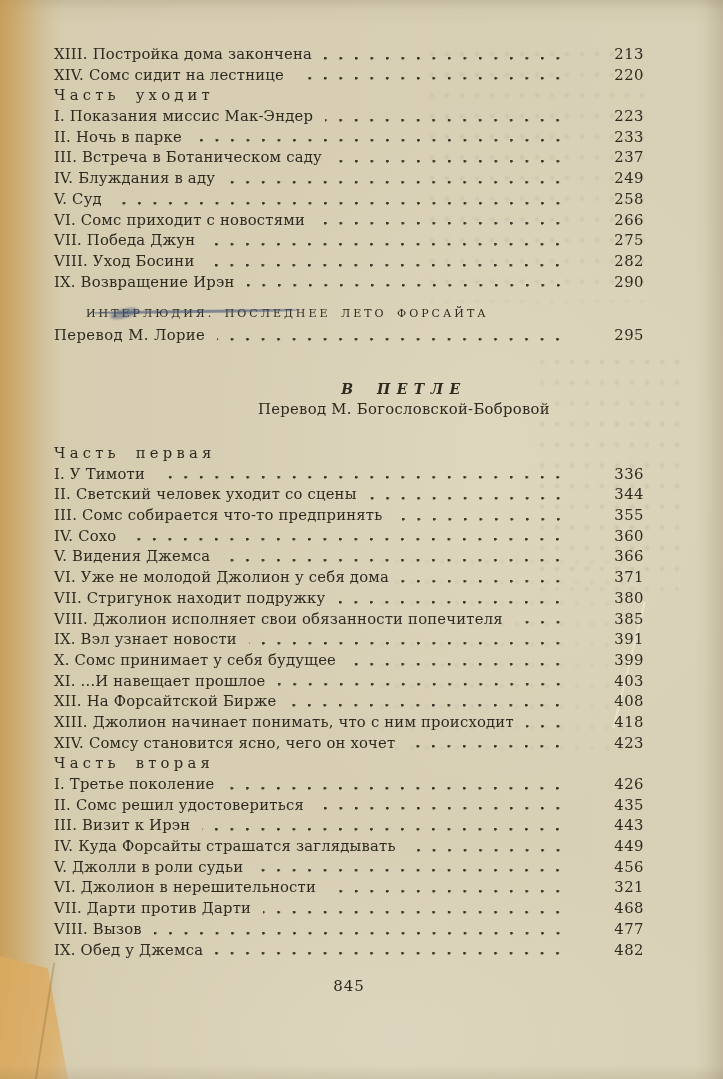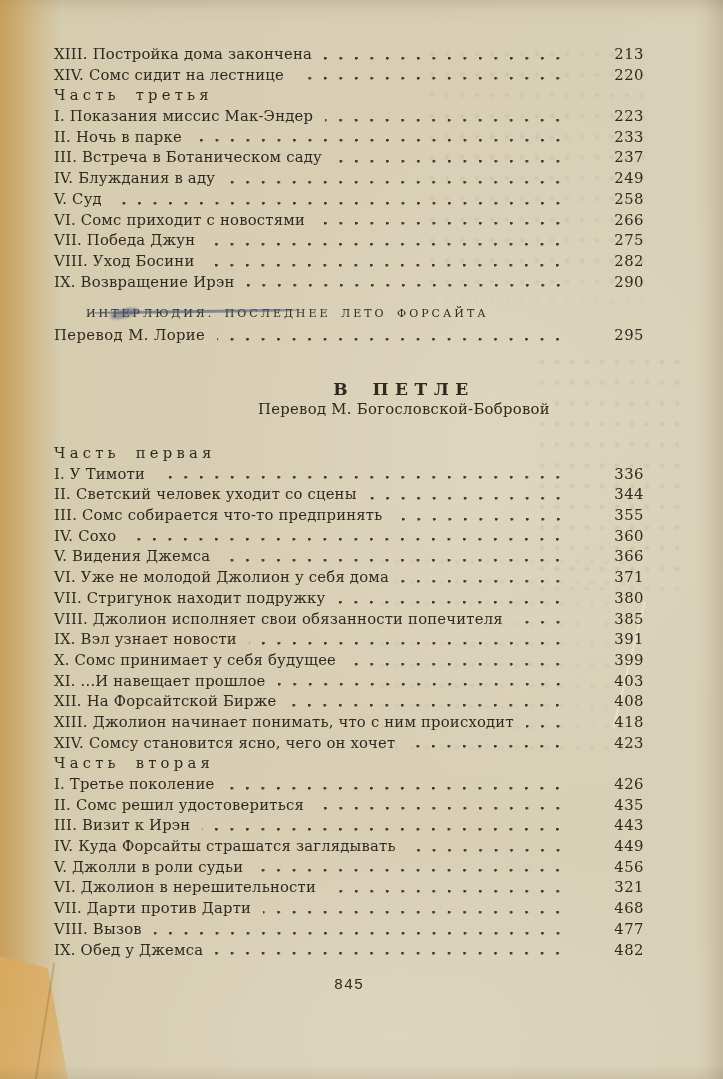--- a/index.html
+++ b/index.html
@@ -51,28 +51,28 @@
   .italic .lbl{letter-spacing:.4px;}
   .interlude{position:relative;}
   .interlude .lbl{margin-left:32px;letter-spacing:3px;word-spacing:4px;font-size:11px;}
   .ink-stroke{position:absolute;left:34px;top:6px;width:212px;height:2.6px;
     background:var(--pen,#3c4e74);opacity:.55;border-radius:60% 40% 55% 45%/100% 70% 100% 80%;
     transform:rotate(-.7deg);filter:blur(.45px);}
   .ink-blot{position:absolute;left:56px;top:5px;width:28px;height:9px;
     background:var(--pen,#3c4e74);opacity:.45;border-radius:45%;
     transform:rotate(-14deg);filter:blur(.8px);}
   .center{justify-content:center;width:100%;padding-left:110px;box-sizing:border-box;}
-  .center-title .lbl{font-weight:bold;letter-spacing:6.5px;word-spacing:6px;font-size:17px;}
+  .center-title .lbl{font-weight:bold;letter-spacing:6.5px;word-spacing:6px;font-size:14px;font-style:italic;}
   .center-sub .lbl{font-size:14.8px;letter-spacing:.3px;}
   .gap-s{height:12px;}
   .gap-m{height:23px;}
   .gap-l{height:33px;}
 
   .folio{position:absolute;top:977px;left:54px;width:590px;text-align:center;
-    font-size:15px;letter-spacing:1px;font-family:Liberation Mono, monospace;}
+    font-size:15px;letter-spacing:1px;}
 </style>
 </head>
 <body>
 
 <div class="paper">
   <div class="spine-band"></div>
   <div class="corner-wedge"></div>
   <div class="corner-edge"></div>
   <div class="right-shade"></div>
   <div class="bottom-shade"></div>
@@ -86,21 +86,21 @@
     <span class="lbl">XIII. Постройка дома закончена</span>
     <span class="leader"></span>
     <span class="pg">213</span>
   </div>
       <div class="line entry">
     <span class="lbl">XIV. Сомс сидит на лестнице</span>
     <span class="leader"></span>
     <span class="pg">220</span>
   </div>
       <div class="line part">
-    <span class="lbl">Часть третья</span>
+    <span class="lbl">Часть уходит</span>
   </div>
       <div class="line entry">
     <span class="lbl">I. Показания миссис Мак-Эндер</span>
     <span class="leader"></span>
     <span class="pg">223</span>
   </div>
       <div class="line entry">
     <span class="lbl">II. Ночь в парке</span>
     <span class="leader"></span>
     <span class="pg">233</span>

